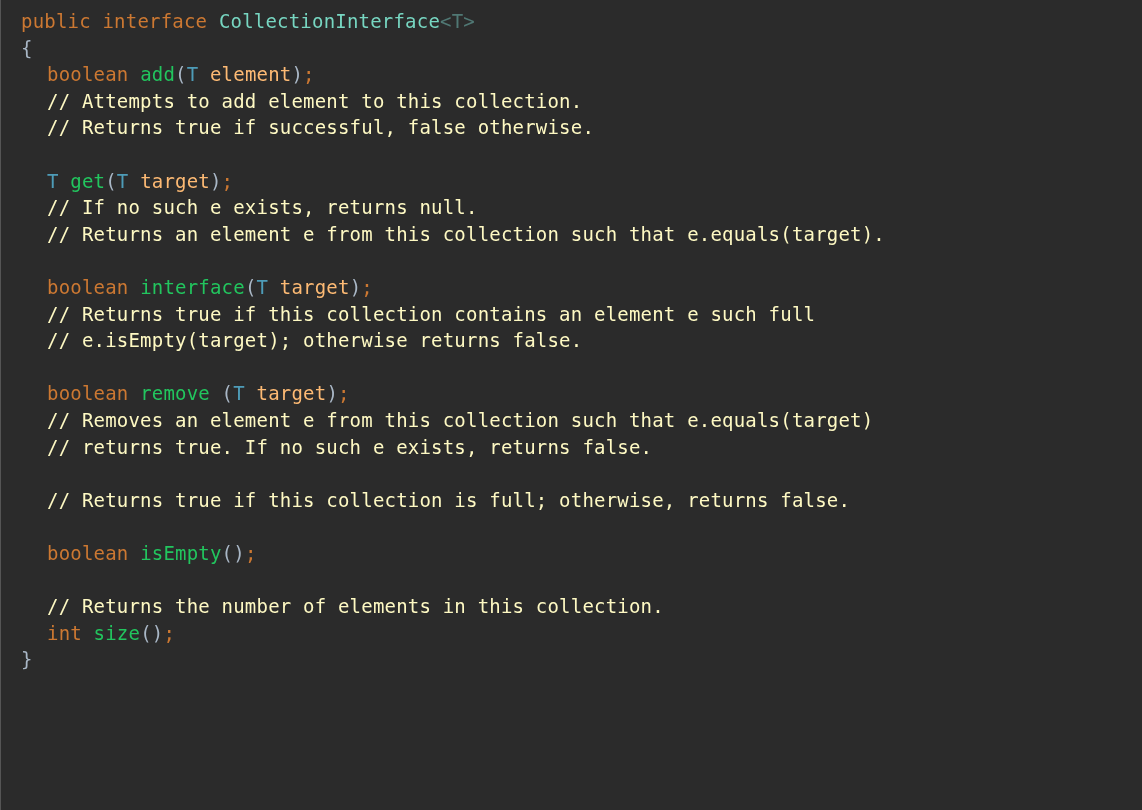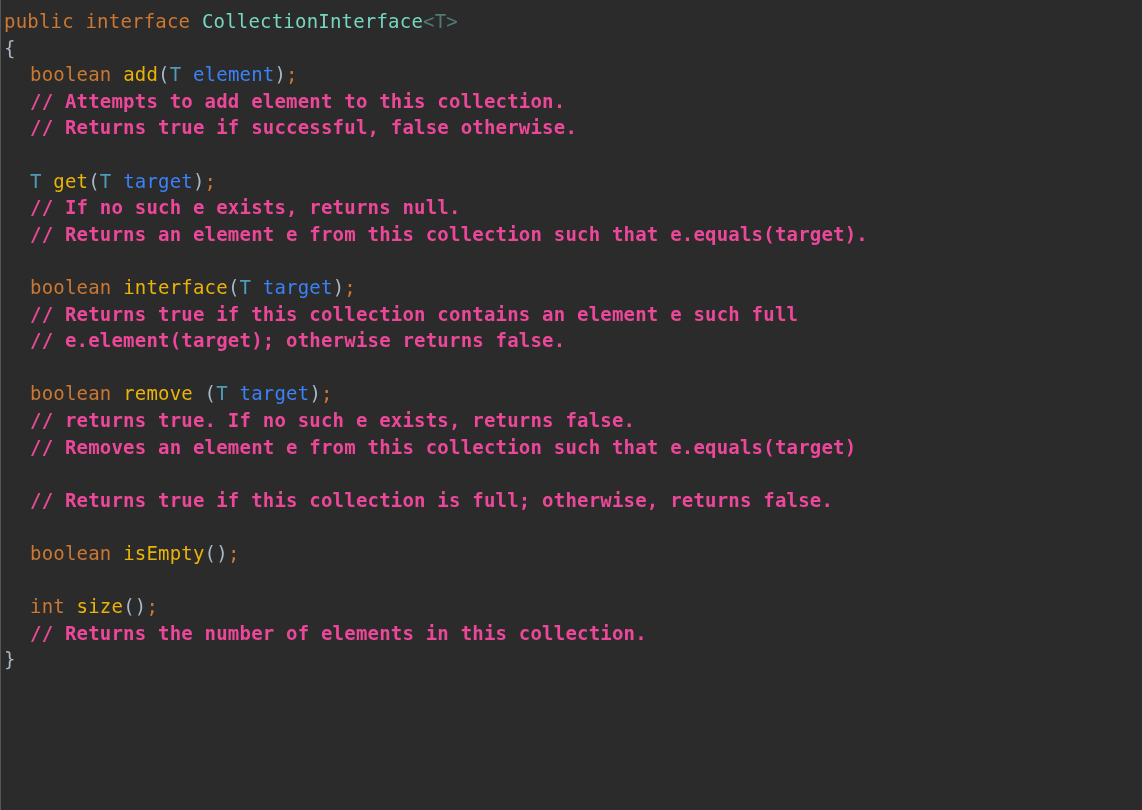--- a/index.html
+++ b/index.html
@@ -13,21 +13,21 @@
       font-size: 19px;
       line-height: 1.4;
       color: #a9b7c6;
       padding: 8px 0;
       width: 1142px;
       height: 810px;
       overflow: hidden;
       border-left: 1px solid #555;
     }
     .code-container {
-      padding-left: 3px;
+      padding-left: 20px;
     }
     .line {
       white-space: pre;
       letter-spacing: 0.2px;
     }
     .indent {
       display: inline-block;
       width: 26px;
     }
     .keyword {
@@ -36,28 +36,27 @@
     .type {
       color: #4e9cb8;
     }
     .type-class {
       color: #77d6c1;
     }
     .generic {
       color: #507874;
     }
     .method {
-      color: #eab308;
+      color: #22c55e;
     }
     .param {
-      color: #3b82f6;
+      color: #fdba74;
     }
     .comment {
-      color: #ec4899;
-      font-weight: bold;
+      color: #fef9c3;
     }
     .punct {
       color: #a9b7c6;
     }
     .punct-dim {
       color: #cc7832;
     }
   </style>
 </head>
 <body>
@@ -75,36 +74,36 @@
   <div class="line">&nbsp;</div>
 
   <div class="line"><span class="indent"></span><span class="type">T</span> <span class="method">get</span><span class="punct">(</span><span class="type">T</span> <span class="param">target</span><span class="punct">)</span><span class="punct-dim">;</span></div>
   <div class="line"><span class="indent"></span><span class="comment">// If no such e exists, returns null.</span></div>
   <div class="line"><span class="indent"></span><span class="comment">// Returns an element e from this collection such that e.equals(target).</span></div>
 
   <div class="line">&nbsp;</div>
 
   <div class="line"><span class="indent"></span><span class="keyword">boolean</span> <span class="method">interface</span><span class="punct">(</span><span class="type">T</span> <span class="param">target</span><span class="punct">)</span><span class="punct-dim">;</span></div>
   <div class="line"><span class="indent"></span><span class="comment">// Returns true if this collection contains an element e such full</span></div>
-  <div class="line"><span class="indent"></span><span class="comment">// e.element(target); otherwise returns false.</span></div>
+  <div class="line"><span class="indent"></span><span class="comment">// e.isEmpty(target); otherwise returns false.</span></div>
 
   <div class="line">&nbsp;</div>
 
   <div class="line"><span class="indent"></span><span class="keyword">boolean</span> <span class="method">remove</span><span> </span><span class="punct">(</span><span class="type">T</span> <span class="param">target</span><span class="punct">)</span><span class="punct-dim">;</span></div>
+  <div class="line"><span class="indent"></span><span class="comment">// Removes an element e from this collection such that e.equals(target)</span></div>
   <div class="line"><span class="indent"></span><span class="comment">// returns true. If no such e exists, returns false.</span></div>
-  <div class="line"><span class="indent"></span><span class="comment">// Removes an element e from this collection such that e.equals(target)</span></div>
 
   <div class="line">&nbsp;</div>
 
   <div class="line"><span class="indent"></span><span class="comment">// Returns true if this collection is full; otherwise, returns false.</span></div>
 
   <div class="line">&nbsp;</div>
 
   <div class="line"><span class="indent"></span><span class="keyword">boolean</span> <span class="method">isEmpty</span><span class="punct">(</span><span class="punct">)</span><span class="punct-dim">;</span></div>
 
   <div class="line">&nbsp;</div>
 
+  <div class="line"><span class="indent"></span><span class="comment">// Returns the number of elements in this collection.</span></div>
   <div class="line"><span class="indent"></span><span class="keyword">int</span> <span class="method">size</span><span class="punct">(</span><span class="punct">)</span><span class="punct-dim">;</span></div>
-  <div class="line"><span class="indent"></span><span class="comment">// Returns the number of elements in this collection.</span></div>
 
   <div class="line"><span class="punct">}</span></div>
 
 </div>
 
 </body></html>

